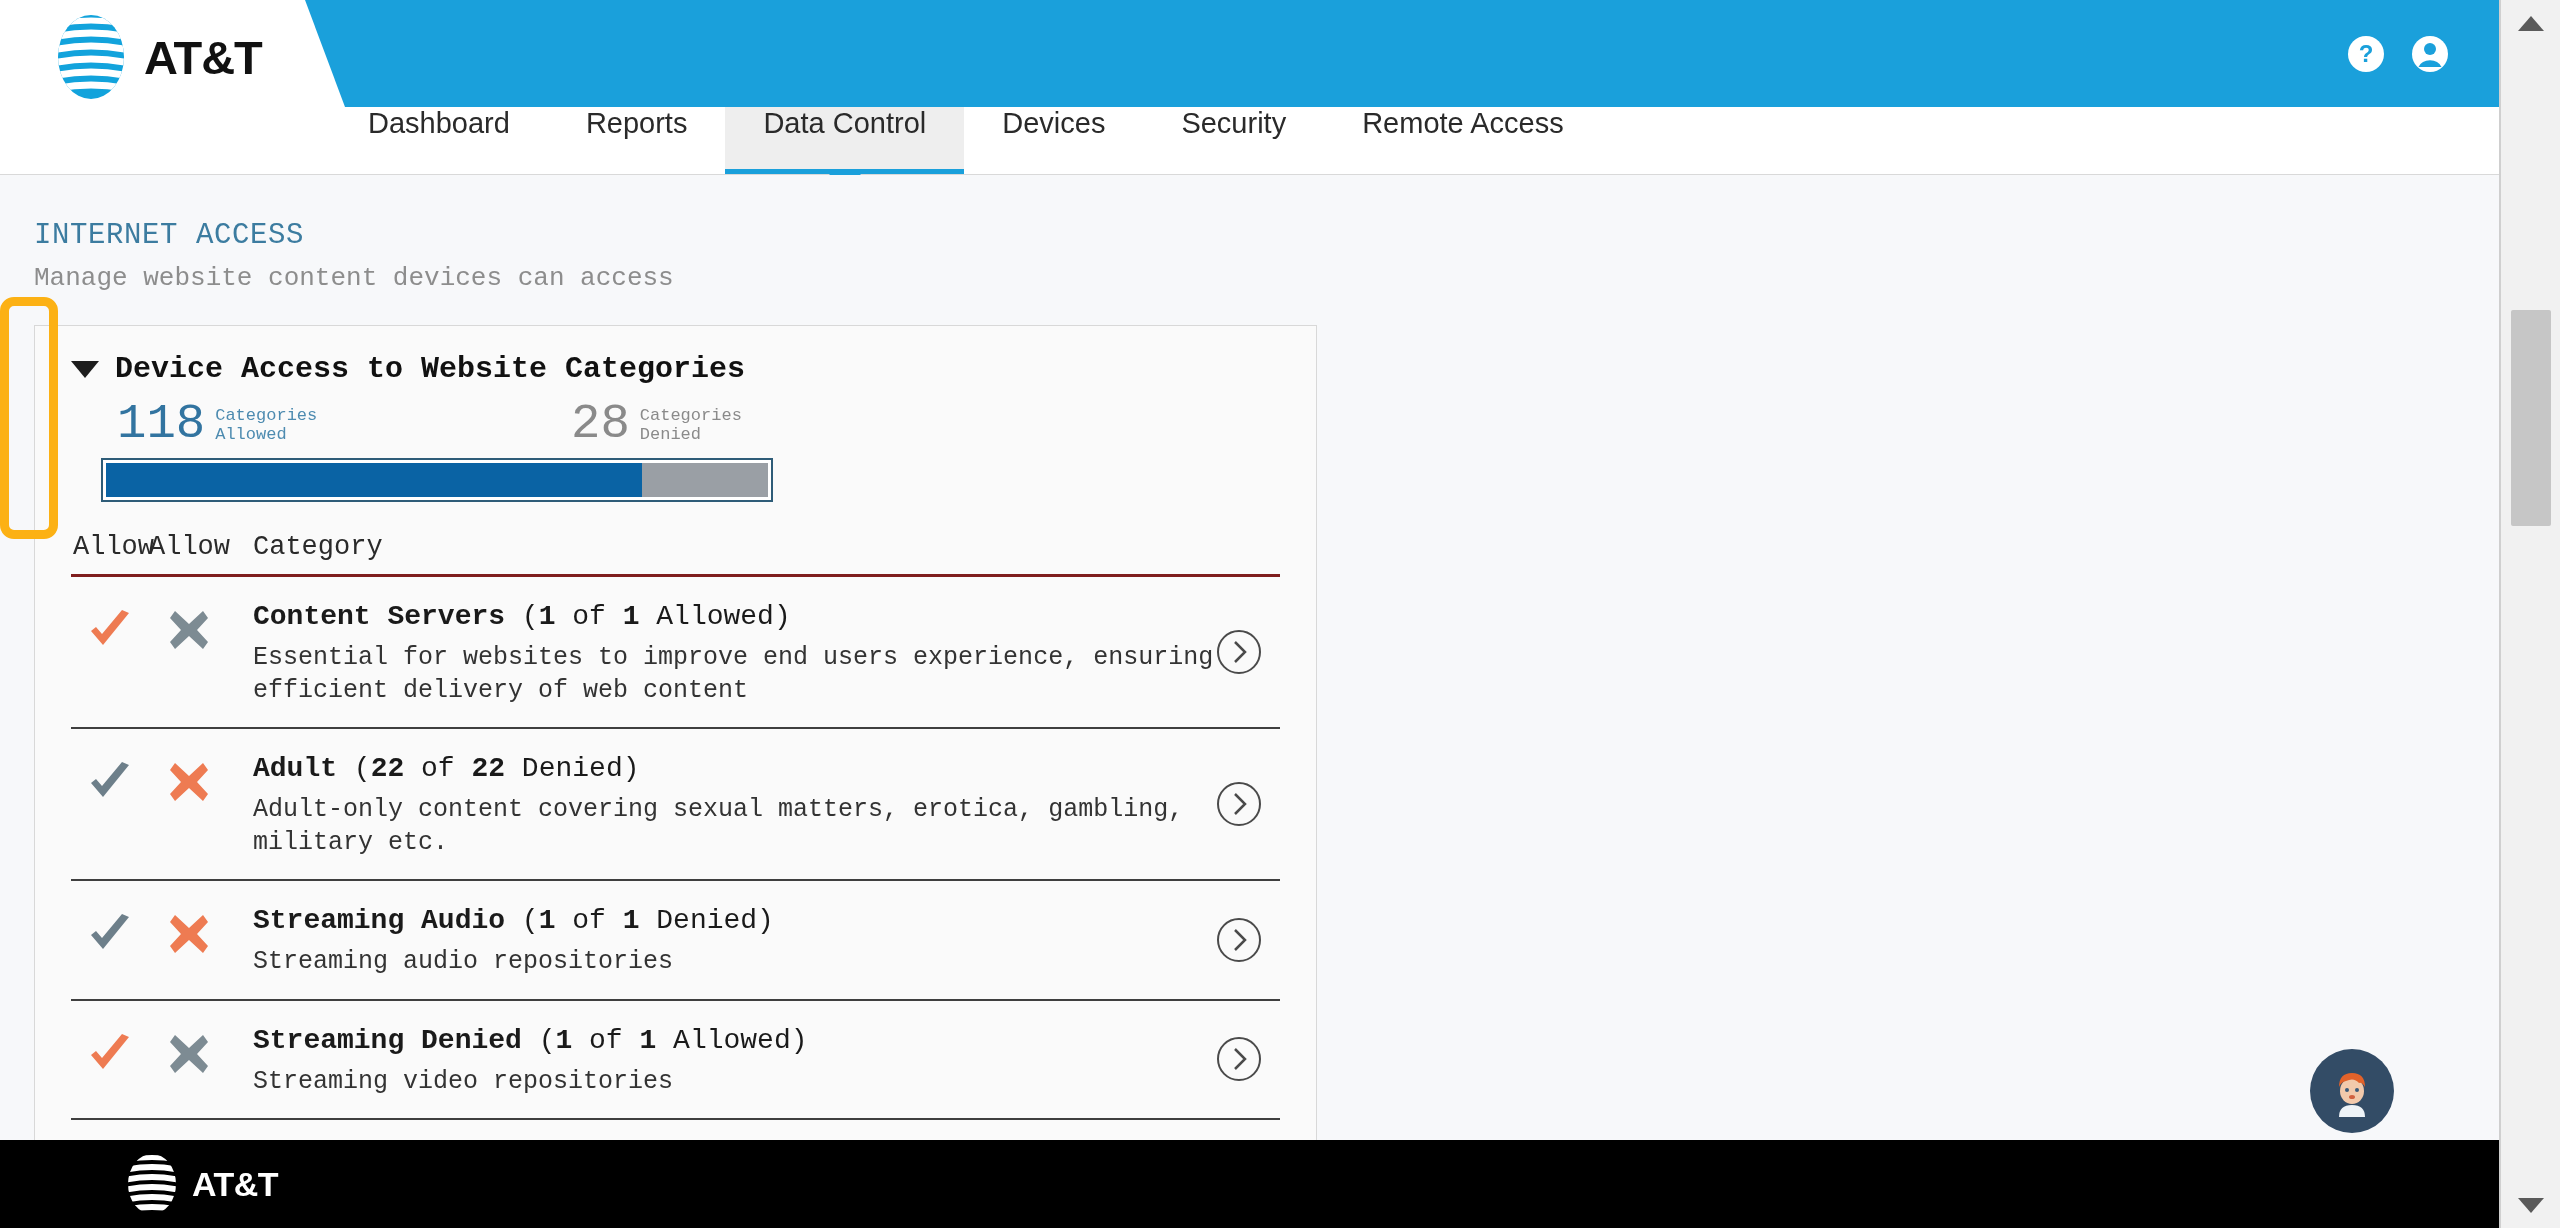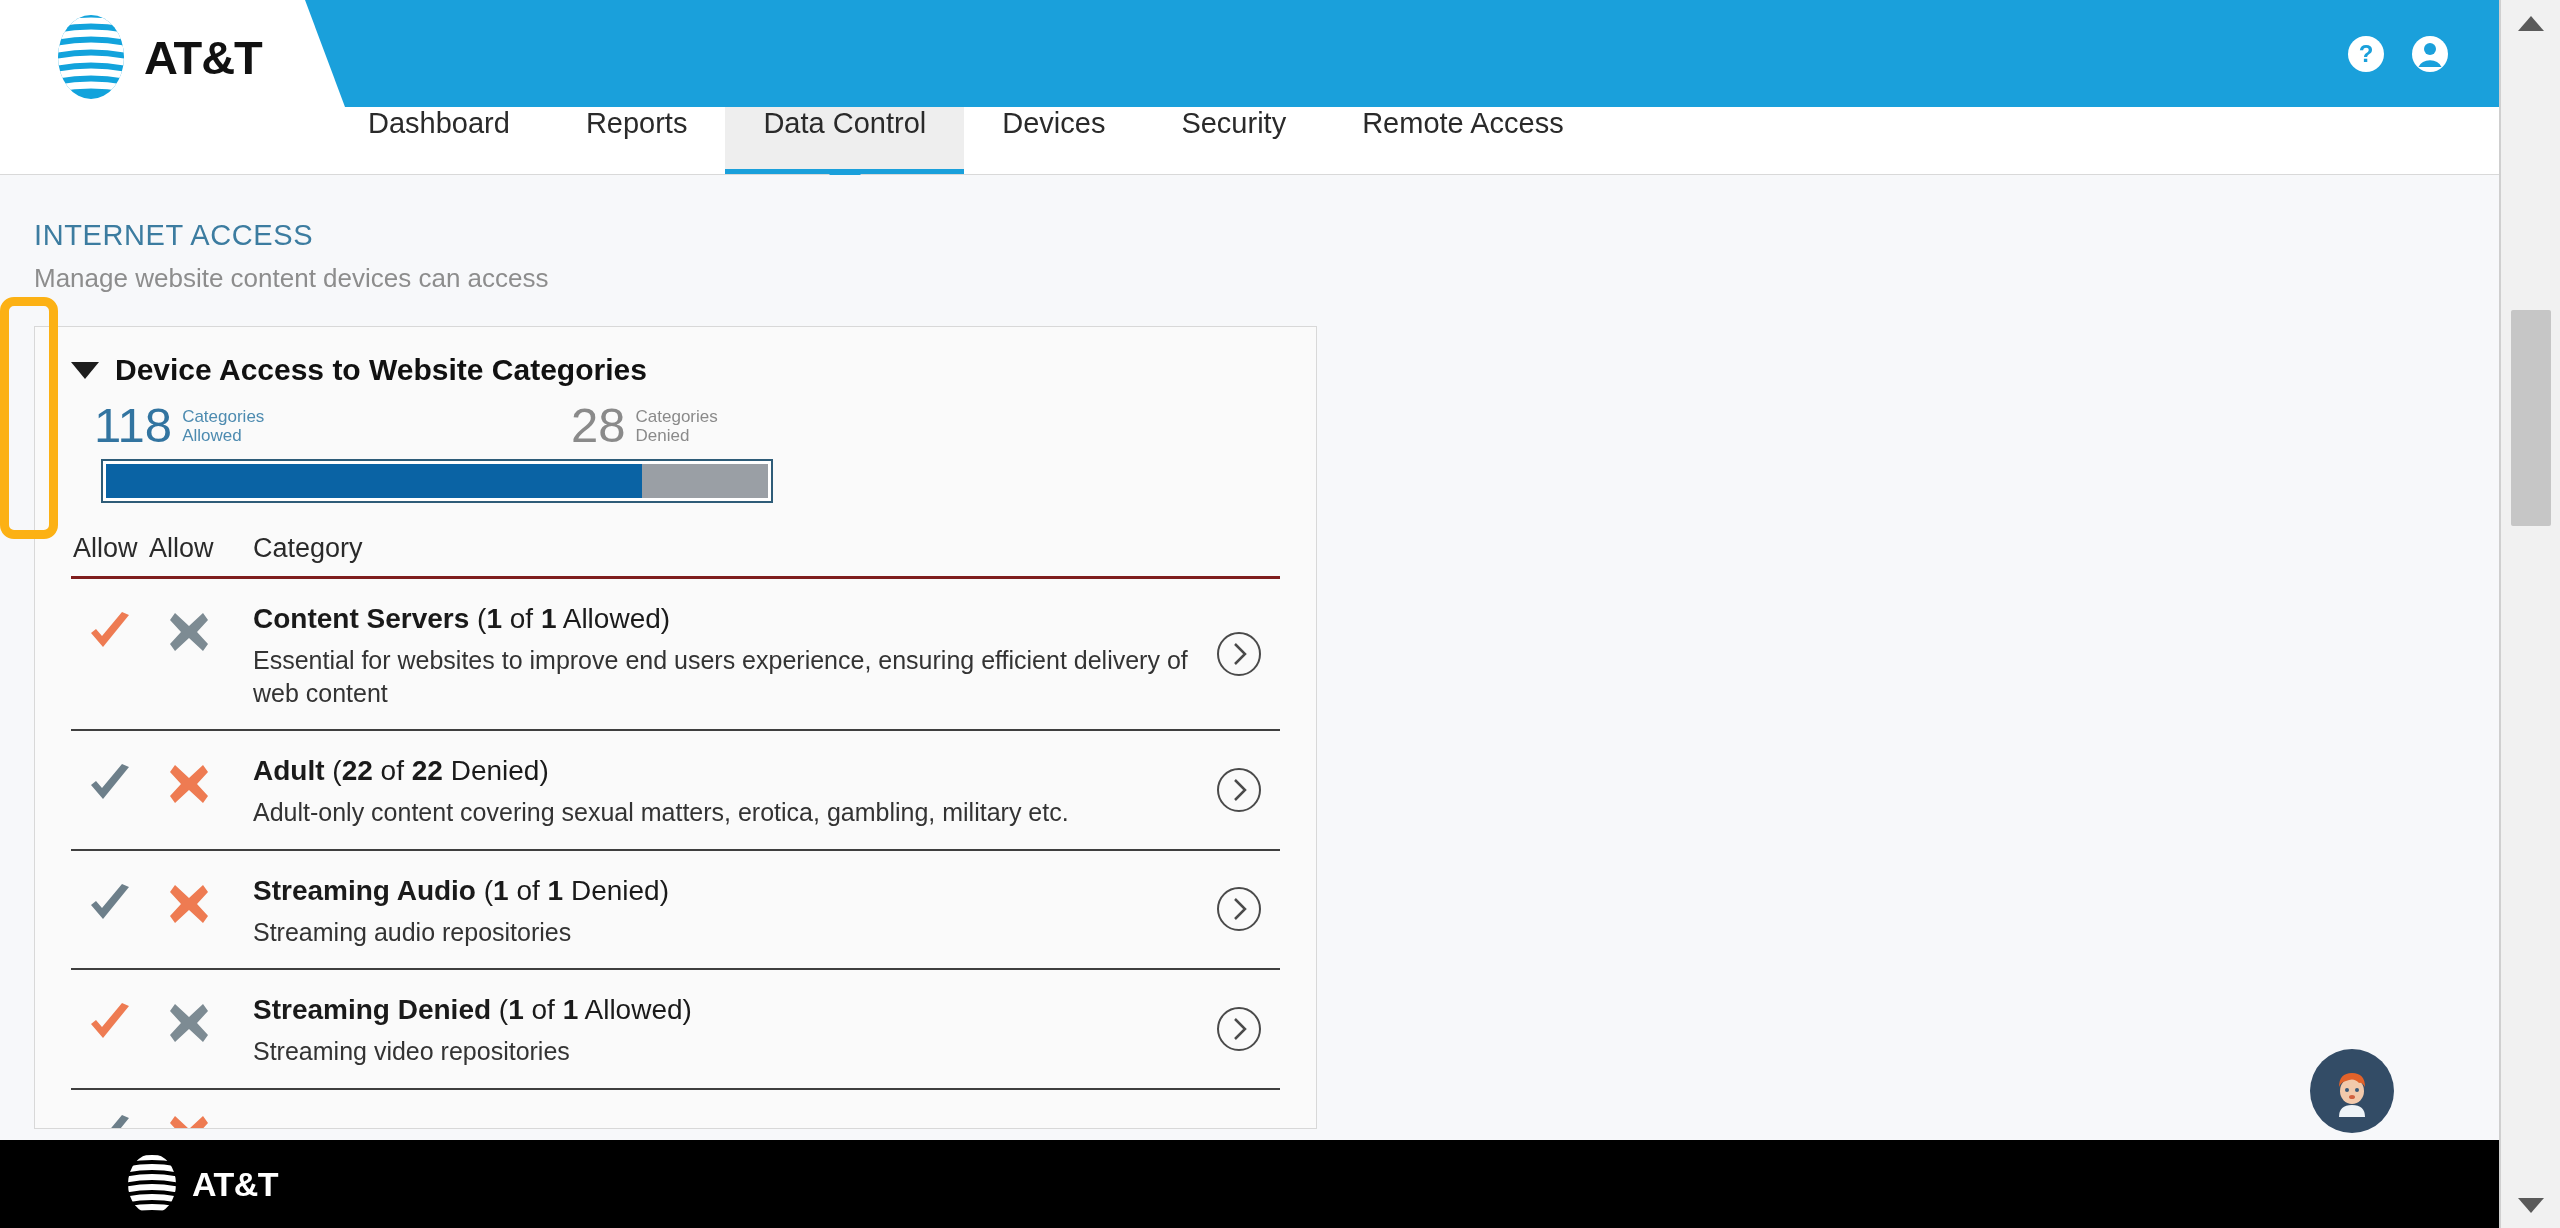--- a/index.html
+++ b/index.html
@@ -65,20 +65,21 @@
     position:absolute; left:50%; bottom:-16px; transform:translateX(-50%);
     width:0;height:0;border-left:16px solid transparent;border-right:16px solid transparent;
     border-top:16px solid #1aa0db;
   }
 
   
   .page {
     position:relative; background:#f7f8fa;
     height:calc(1228px - 107px - 69px);
     padding:44px 18px 0 34px;
+    font-family:Liberation Mono, monospace;
   }
   .page-title {
     font-size:29px; color:#3c7ca0; letter-spacing:.6px;
   }
   .page-sub {
     margin-top:11px; font-size:26px; color:#8d8d8d;
   }
 
   
   .card {
@@ -89,21 +90,21 @@
   .card-head { display:flex; align-items:center; gap:16px; }
   .caret-down {
     width:0;height:0;border-left:14px solid transparent;border-right:14px solid transparent;
     border-top:17px solid #1d1d1d; cursor:pointer;
   }
   .card-title { font-size:30px; font-weight:bold; color:#111; }
 
   
   .stats { position:relative; height:58px; margin-top:14px; }
   .stat { position:absolute; display:flex; align-items:flex-start; gap:10px; }
-  .stat.allowed { left:23px; top:0; }
+  .stat.allowed { left:46px; top:0; }
   .stat.denied  { left:500px; top:0; }
   .stat-num { font-size:49px; line-height:49px; font-weight:300; }
   .stat.allowed .stat-num { color:#3274a0; }
   .stat.denied  .stat-num { color:#8a8a8a; }
   .stat-lbl { font-size:17px; line-height:19px; margin-top:6px; }
   .stat.allowed .stat-lbl { color:#4d8bb0; }
   .stat.denied  .stat-lbl { color:#8a8a8a; }
 
   
   .bar-wrap {

